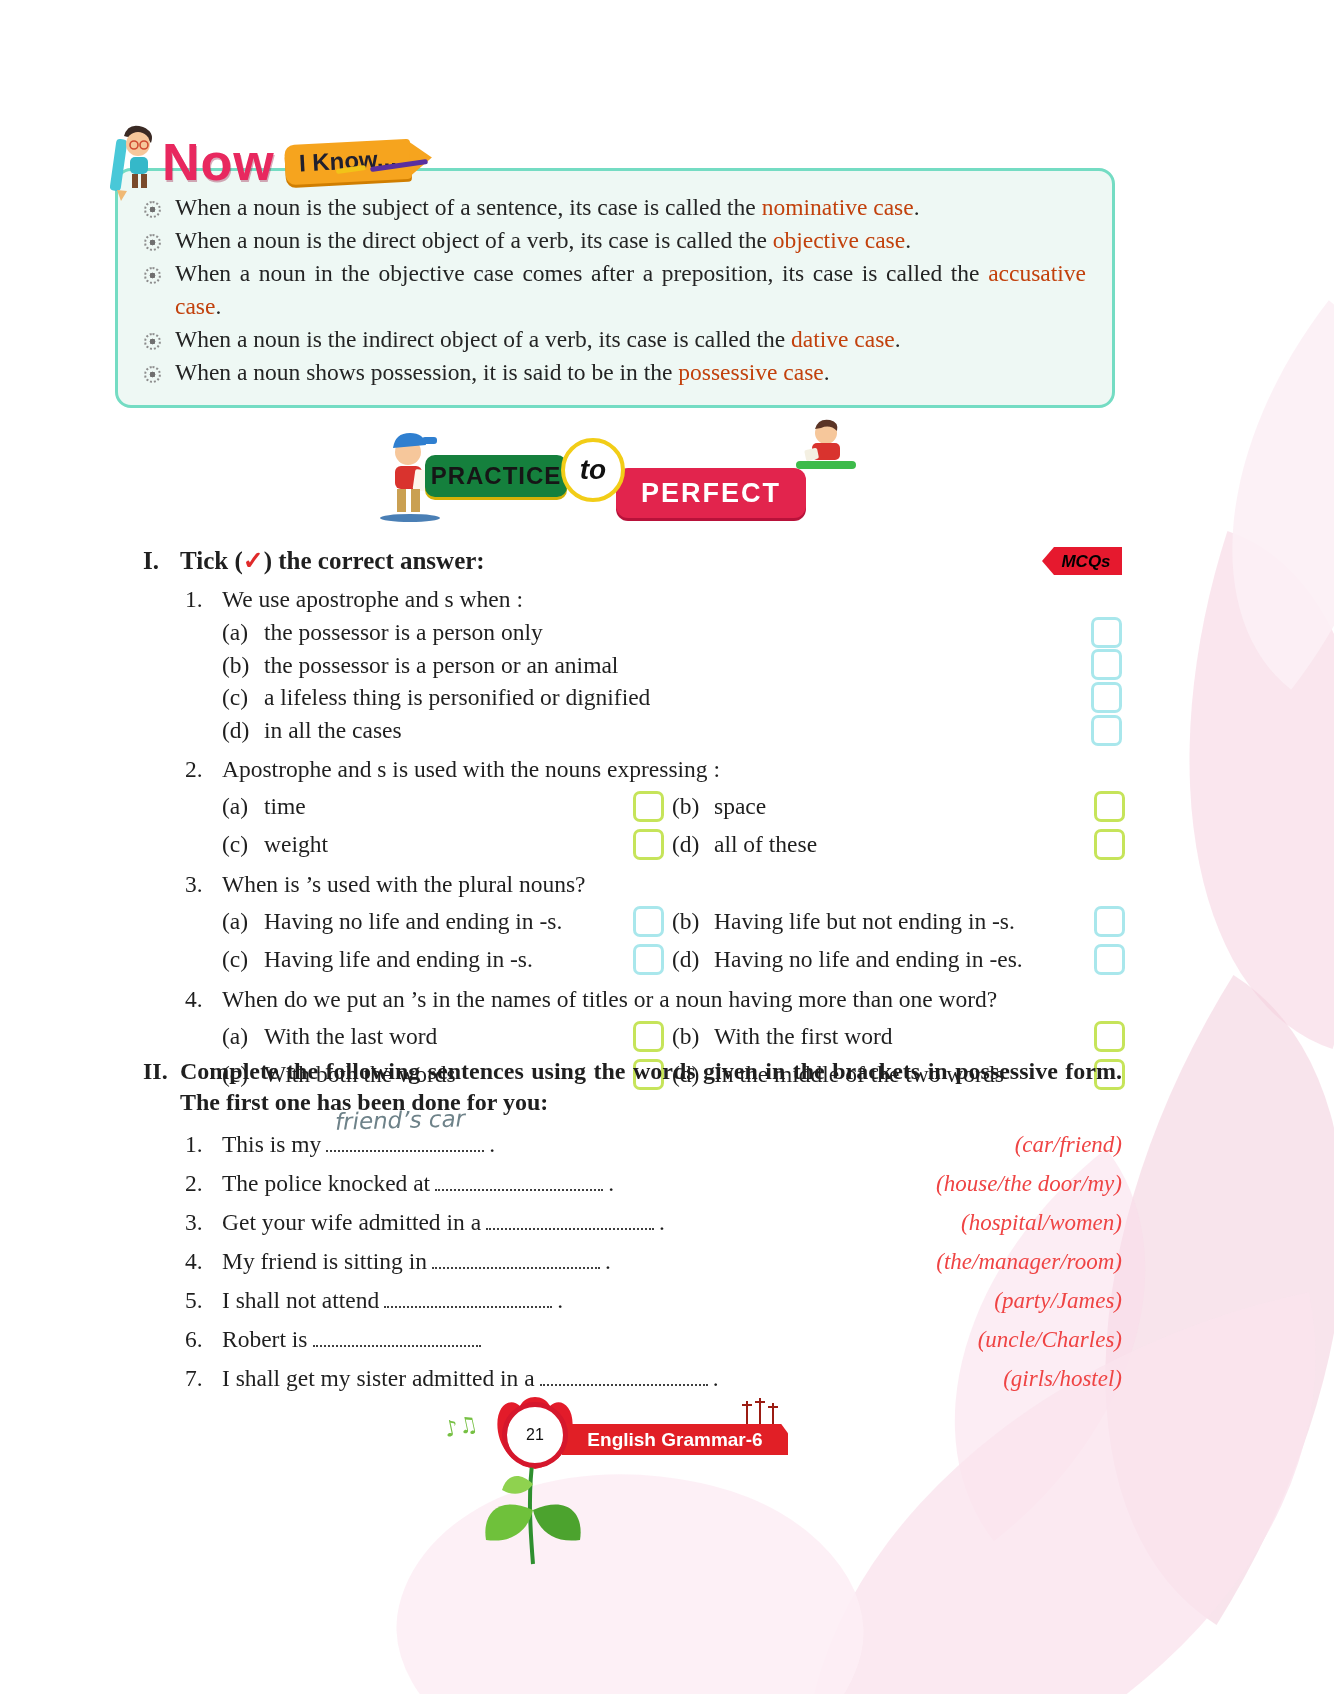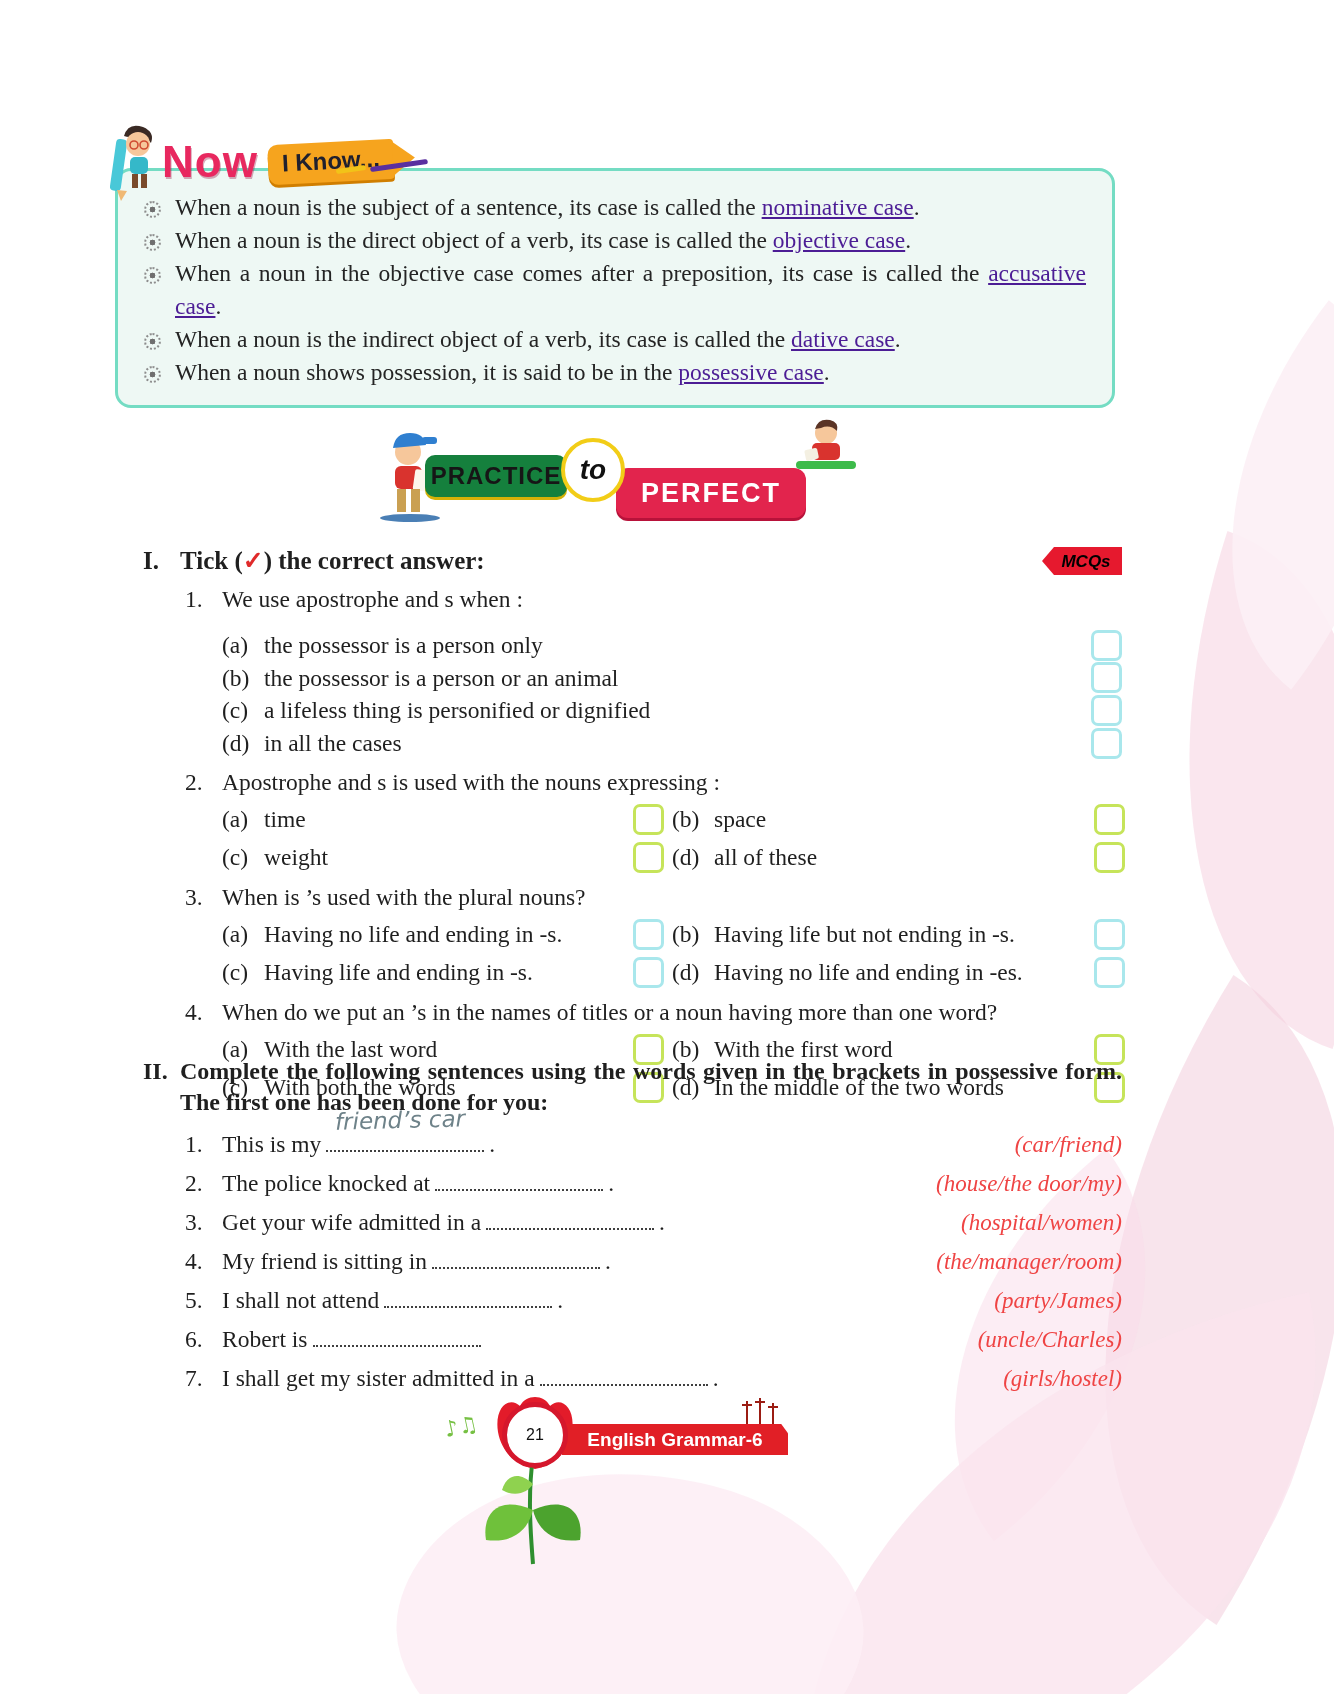--- a/index.html
+++ b/index.html
@@ -18,39 +18,39 @@
   .p5{left:1205px;top:330px;width:210px;height:330px;background:#fceff5;opacity:.9;
       border-radius:0 100% 0 100%;transform:rotate(38deg);}
   .p6{left:930px;top:1180px;width:240px;height:330px;background:#f9dcea;opacity:.5;
       border-radius:0 100% 0 100%;transform:rotate(52deg);}
   
   .nik{position:absolute;left:115px;top:168px;width:1000px;z-index:2;
        background:#eef8f4;border:3px solid #74dcc3;border-radius:16px;
        padding:20px 26px 16px 22px;box-sizing:border-box;}
   .nik-header{position:absolute;top:-50px;left:-10px;display:flex;align-items:center;z-index:3;}
   .nik-kid{margin-right:4px;}
-  .now-word{font-family:"Liberation Sans",sans-serif;font-weight:800;font-size:44px;
+  .now-word{font-family:"Liberation Sans",sans-serif;font-weight:800;font-size:52px;
             color:#e8285f;letter-spacing:1px;text-shadow:1px 2px 0 rgba(150,18,60,.35);}
   .arrow-tag{position:relative;display:inline-block;margin-left:10px;background:#f6a41e;
              border-radius:10px 4px 4px 10px;padding:5px 14px 7px 14px;transform:rotate(-3deg);
              box-shadow:0 3px 0 #d07e00;}
   .arrow-tag::after{content:"";position:absolute;right:-21px;top:50%;transform:translateY(-50%);
              border:17px solid transparent;border-left:22px solid #f6a41e;border-right:0;}
   .know-word{font-family:"Liberation Sans",sans-serif;font-weight:800;font-size:24px;color:#20202e;}
   .dash{position:absolute;height:5px;border-radius:3px;}
   .dash-purple{left:262px;top:42px;width:58px;background:#5a2fa0;transform:rotate(-8deg);}
   .dash-yellow{left:228px;top:46px;width:30px;background:#f2c318;transform:rotate(-8deg);}
   .border-dot{position:absolute;top:-7px;left:248px;width:11px;height:11px;border-radius:50%;
               background:#74dcc3;}
   .bullet-row{display:flex;align-items:flex-start;}
   .gear{flex:0 0 13px;width:13px;height:13px;margin:10px 0 0 4px;border:2px dotted #8d8d8d;
         border-radius:50%;background:radial-gradient(#6f6f6f 30%,transparent 34%);}
   .bullet-text{margin:0 0 0 14px;font-size:23.5px;line-height:33px;color:#242424;
                text-align:justify;width:922px;}
-  .hl{color:#4c1d95;text-decoration:underline;}
+  .hl{color:#c2410c;}
   
   .banner{position:absolute;left:378px;top:420px;width:490px;height:112px;z-index:2;
           font-family:"Liberation Sans",sans-serif;}
   .b-yellow{position:absolute;left:47px;top:35px;width:142px;height:42px;background:#15803d;
             border-radius:10px;box-shadow:0 3px 0 #d4b107;display:flex;align-items:center;
             justify-content:center;font-weight:800;font-size:24px;color:#161616;letter-spacing:1px;}
   .b-circle{position:absolute;left:183px;top:18px;width:56px;height:56px;background:#fff;
             border:4px solid #f2cd17;border-radius:50%;display:flex;align-items:center;
             justify-content:center;font-weight:800;font-style:italic;font-size:28px;color:#111;z-index:2;}
   .b-red{position:absolute;left:238px;top:48px;width:190px;height:50px;background:#e2244d;
@@ -65,21 +65,21 @@
   .sec-head{display:flex;align-items:baseline;font-weight:bold;font-size:25px;line-height:31px;position:relative;}
   .sec-num{flex:0 0 37px;}
   .tick{color:#e02a2a;font-weight:bold;}
   .mcq-badge{position:absolute;right:0;top:2px;width:80px;height:28px;background:#e6192e;
              clip-path:polygon(100% 0,100% 100%,15% 100%,0 50%,15% 0);color:#000000;
              font-family:"Liberation Sans",sans-serif;font-style:italic;font-weight:800;font-size:17px;
              display:flex;align-items:center;justify-content:center;padding-left:8px;box-sizing:border-box;}
   .q{margin-left:42px;margin-top:7px;font-size:23.5px;}
   .q-head{display:flex;line-height:33px;}
   .q-num{flex:0 0 37px;}
-  .opt-col{padding-left:37px;margin-top:13px;}
+  .opt-col{padding-left:37px;}
   .opt-row{display:flex;align-items:center;line-height:32.6px;}
   .opt-row .opt{flex:1;}
   .lt{display:inline-block;min-width:42px;}
   .cb{width:25px;height:25px;border-radius:7px;border:3px solid;background:transparent;flex:0 0 auto;}
   .cb.cyan{border-color:#a9e7ec;}
   .cb.green{border-color:#c6e45a;}
   .opt-grid{display:grid;grid-template-columns:400px 28px 1fr 28px;column-gap:11px;row-gap:5px;
             align-items:center;padding-left:37px;margin-top:4px;line-height:33px;}
   .sec2 .sec-head{font-size:24px;line-height:31px;text-align:justify;}
   .sec2 .sec-title{flex:1;}

